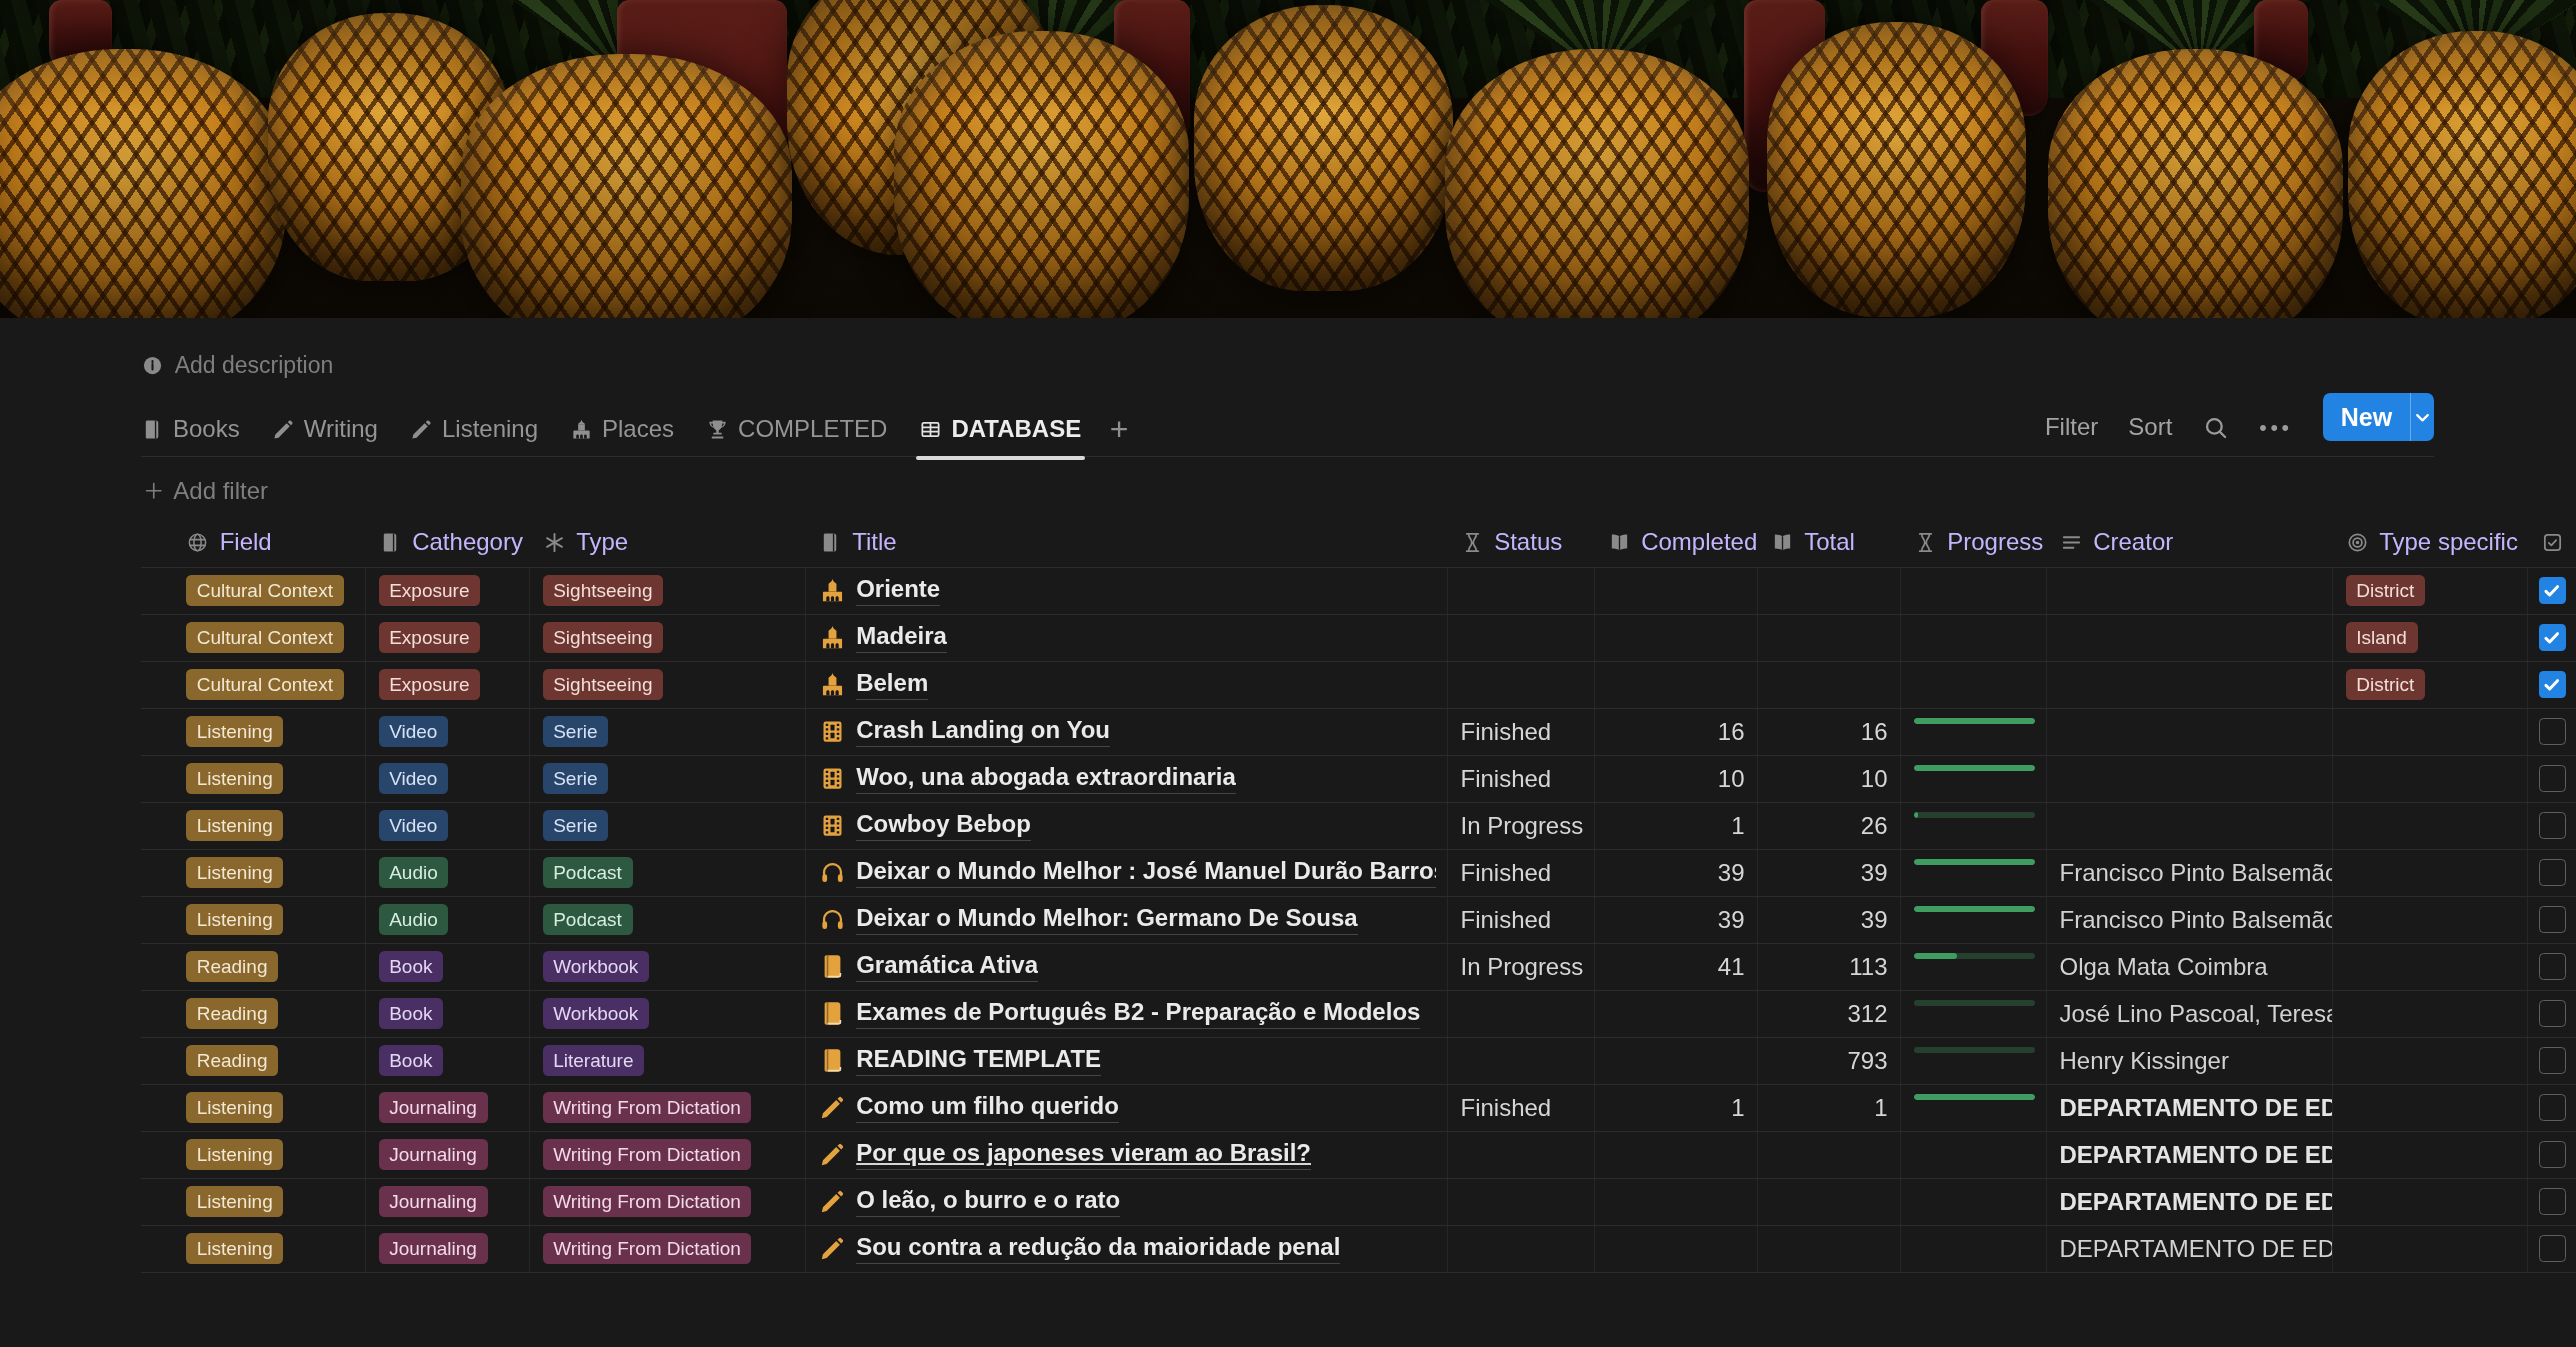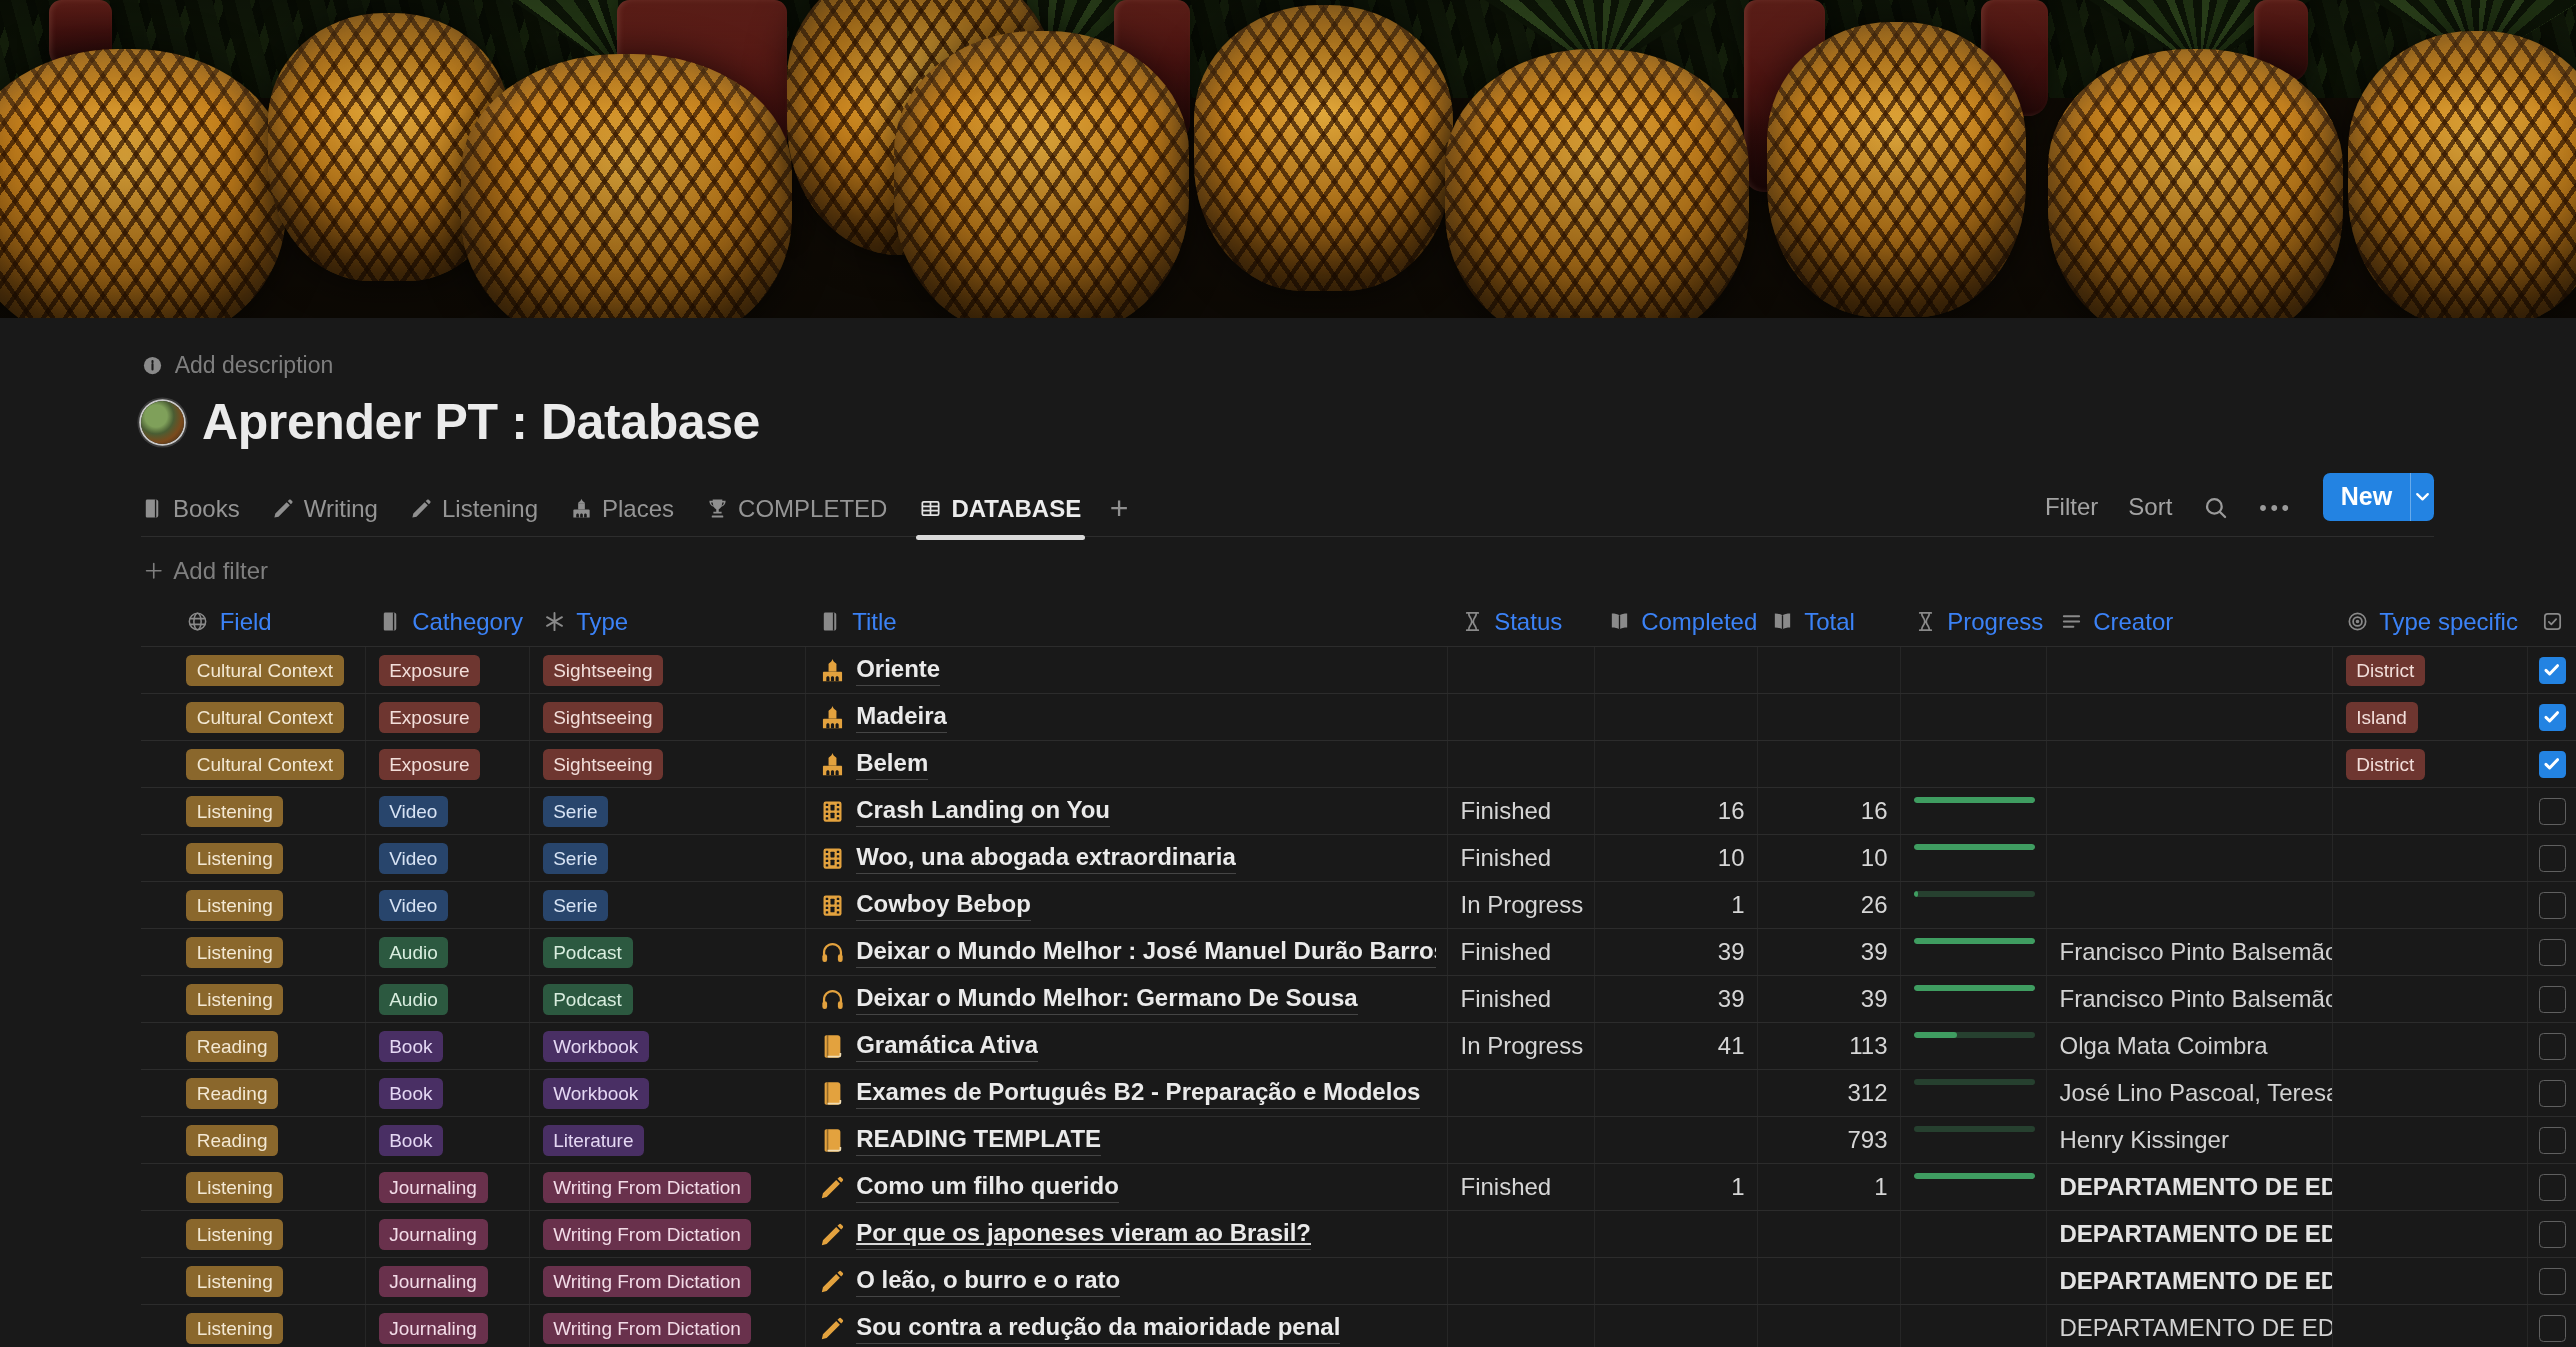--- a/index.html
+++ b/index.html
@@ -55,21 +55,21 @@
   .new-btn .nb-div{width:0.9px;height:48px;background:rgba(255,255,255,.32)}
   .new-btn .nb-chev{width:41px;display:flex;justify-content:center}
   .new-btn .icon{width:23px;height:23px;color:#fff}
 
   .addfilter{display:flex;align-items:center;gap:9px;margin:19.7px 0 12.5px 1.8px;color:#7E7E7E;font-size:24px}
   .addfilter .icon{width:21.5px;height:21.5px;color:#7E7E7E}
 
   
   .table{width:2435px;margin-top:3.6px}
   .thead{display:flex;height:50px;border-bottom:0.9px solid #2C2C2C}
-  .hcell{display:flex;align-items:center;gap:10.7px;padding-left:12.5px;font-size:24px;color:#3b82f6;overflow:hidden;flex:none}
+  .hcell{display:flex;align-items:center;gap:10.7px;padding-left:12.5px;font-size:24px;color:#c4b5fd;overflow:hidden;flex:none}
   .hcell .icon{width:23px;height:23px;color:#8a8a8a;flex:none}
   .hcell.col-field{padding-left:45px}
   .hcell.col-check{justify-content:center;padding-left:0}
   .trow{display:flex;height:47px;border-bottom:0.9px solid #2C2C2C}
   .cell{height:100%;display:flex;align-items:center;padding:0 10.7px 0 12.5px;border-right:0.9px solid #262626;overflow:hidden;flex:none;white-space:nowrap}
   .trow .cell:last-child{border-right:none}
   .cell.col-field{padding-left:45px}
   .tag{font-size:19px;line-height:31px;padding:0 10.7px;border-radius:5.4px;white-space:nowrap}
   .tag-yellow{background:var(--tag-yellow-bg);color:var(--tag-yellow-text)}
   .tag-red{background:var(--tag-red-bg);color:var(--tag-red-text)}
@@ -127,24 +127,20 @@
   <div class="desc-row">
     <span class="icon">
         <svg viewBox="0 0 24 24" fill="currentColor">
           <circle cx="12" cy="12" r="9"></circle>
           <path d="M12 10.4v5.8M12 7.3v1.2" stroke="#191919" stroke-width="2.2" stroke-linecap="round"></path>
         </svg>
       </span>
     <span>Add description</span>
   </div>
 
-  <div class="title-row">
-    <div class="page-icon"></div>
-    <div class="page-title">Aprender PT : Database</div>
-  </div>
 
   <div class="tabbar">
     <div class="tabs" id="tabs">
         <div class="tab">
           <span class="icon">
             <svg viewBox="0 0 24 24" fill="currentColor">
               <path d="M6.5 2.5h9.2c1.3 0 2.3 1 2.3 2.3v14.4c0 1.3-1 2.3-2.3 2.3H6.5c-.8 0-1.5-.7-1.5-1.5v-16c0-.8.7-1.5 1.5-1.5z"></path>
               <path d="M15.2 2.5v19" stroke="#191919" stroke-width="1.4"></path>
             </svg>
           </span>

